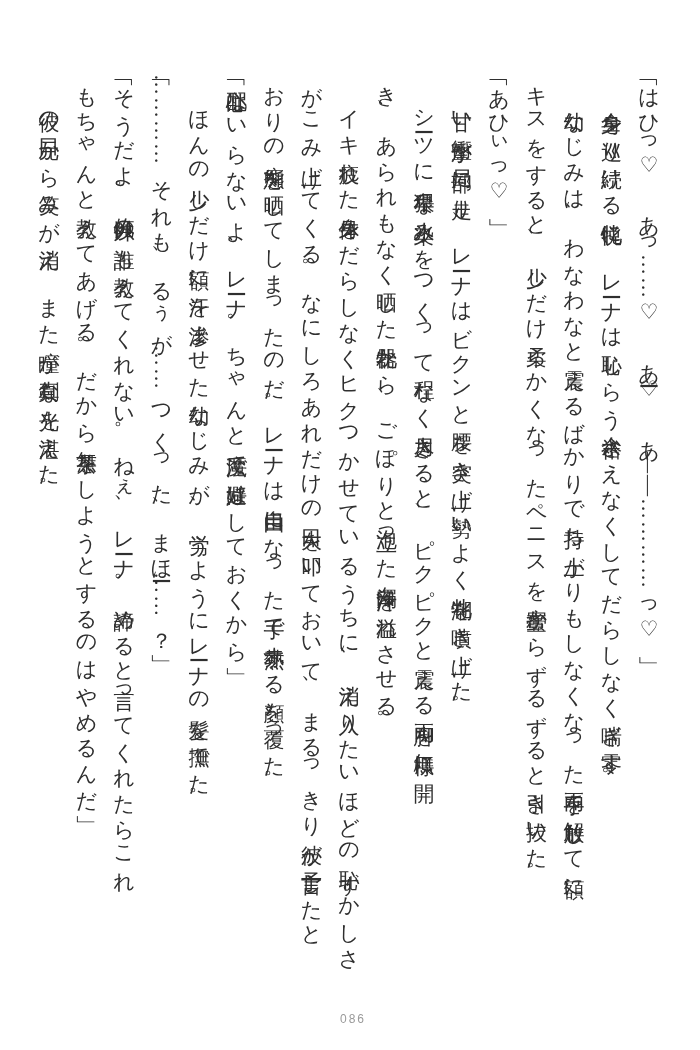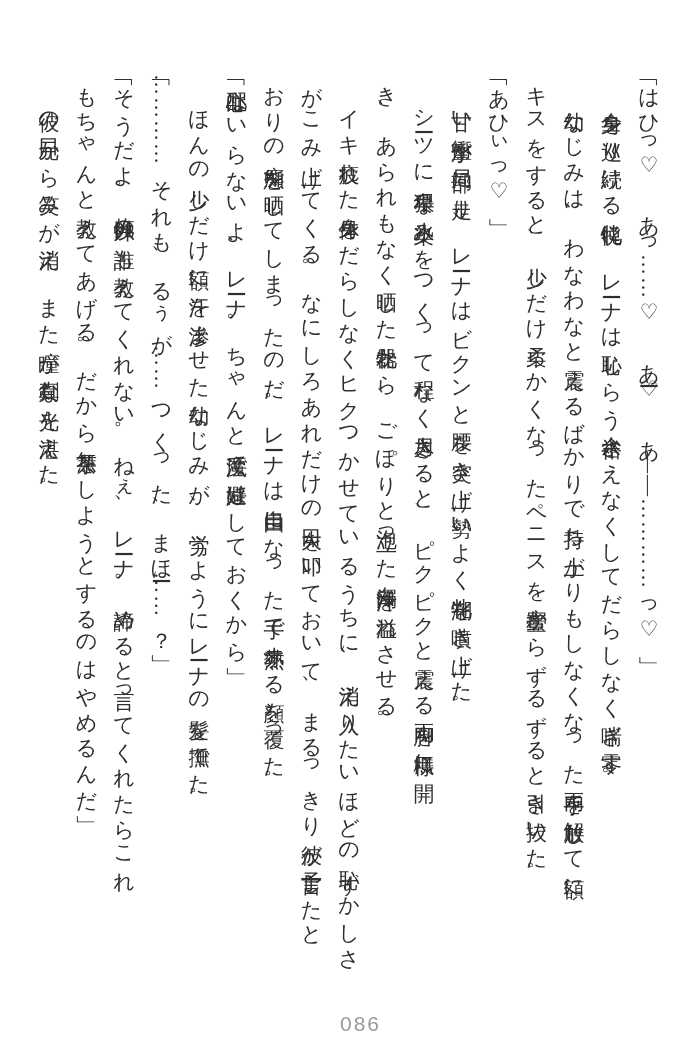--- a/index.html
+++ b/index.html
@@ -33,21 +33,21 @@
     line-height: 37.5px; 
   }
   .text-area p.indent {
     text-indent: 23px; 
   }
   .page-number {
     position: absolute;
     left: 340px;
     top: 1012px;
     font-family: "Liberation Sans", "DejaVu Sans", sans-serif;
-    font-size: 21px;
+    font-size: 12px;
     letter-spacing: 2px;
     color: #9a9a9a;
   }
 </style>
 </head>
 <body>
 
 <div class="page">
   <div class="text-area">
       <p>「はひっ♡　あっ……♡　あー♡　あ――…………っ♡」</p>

